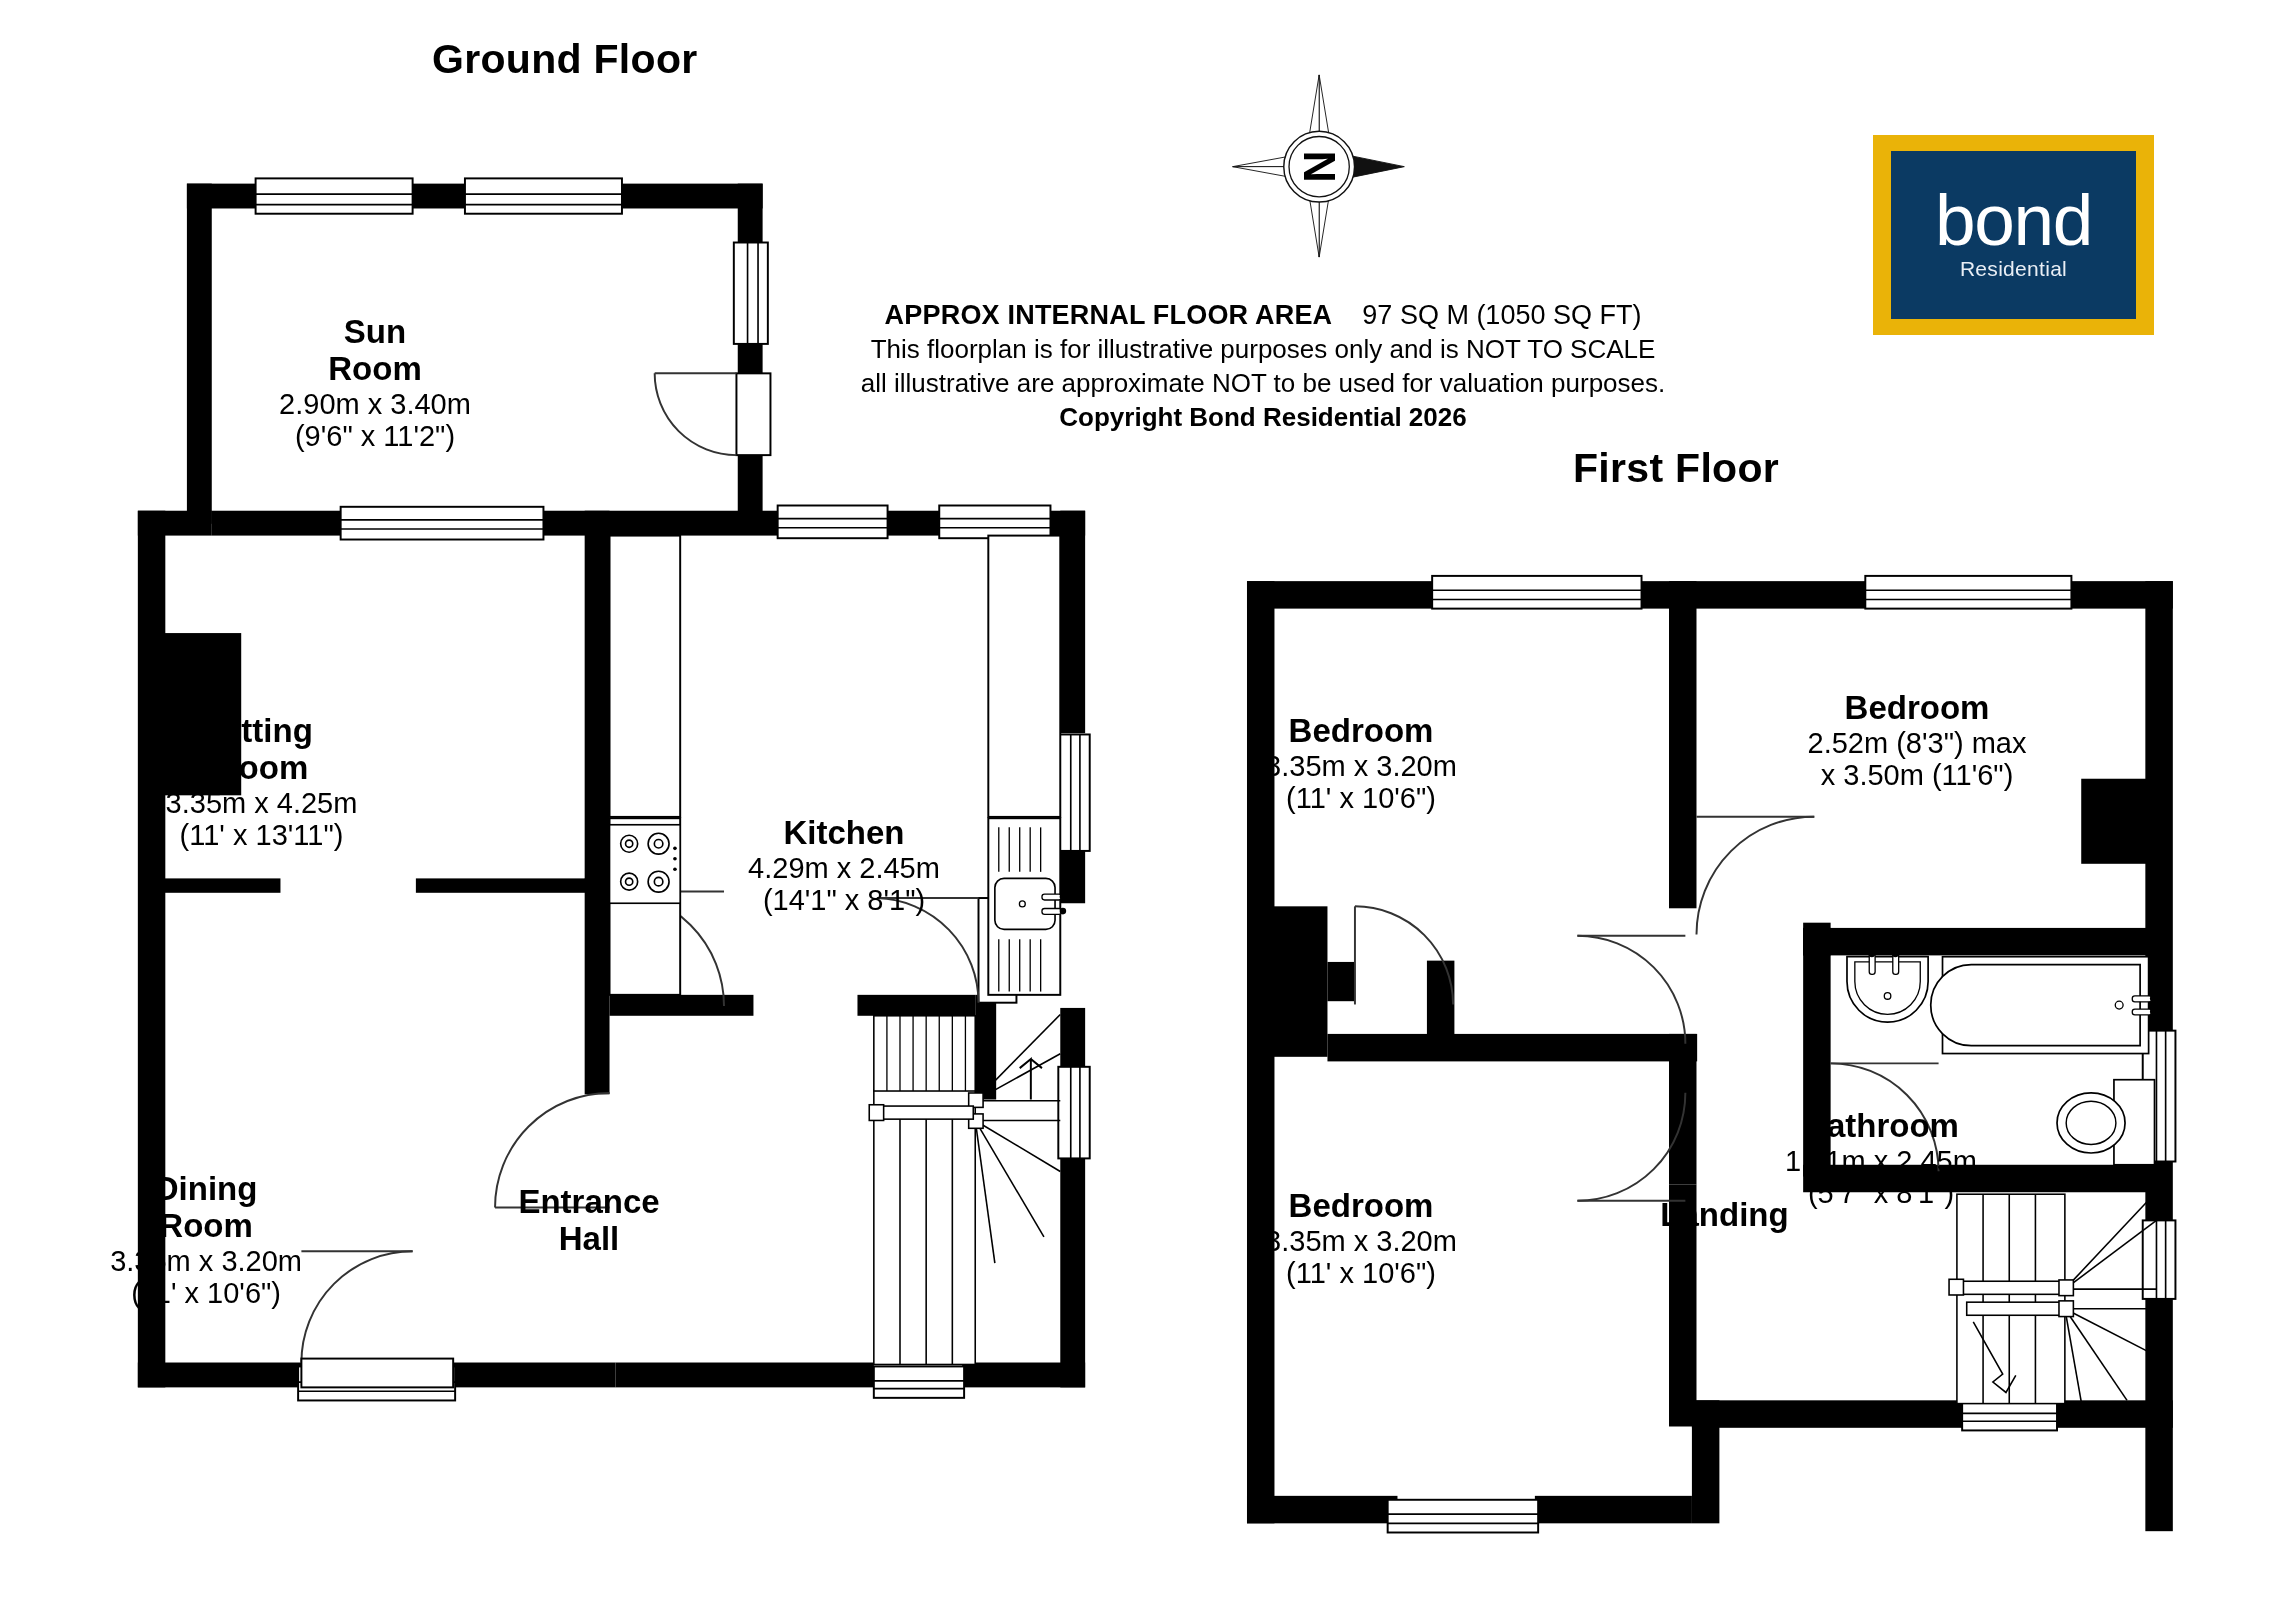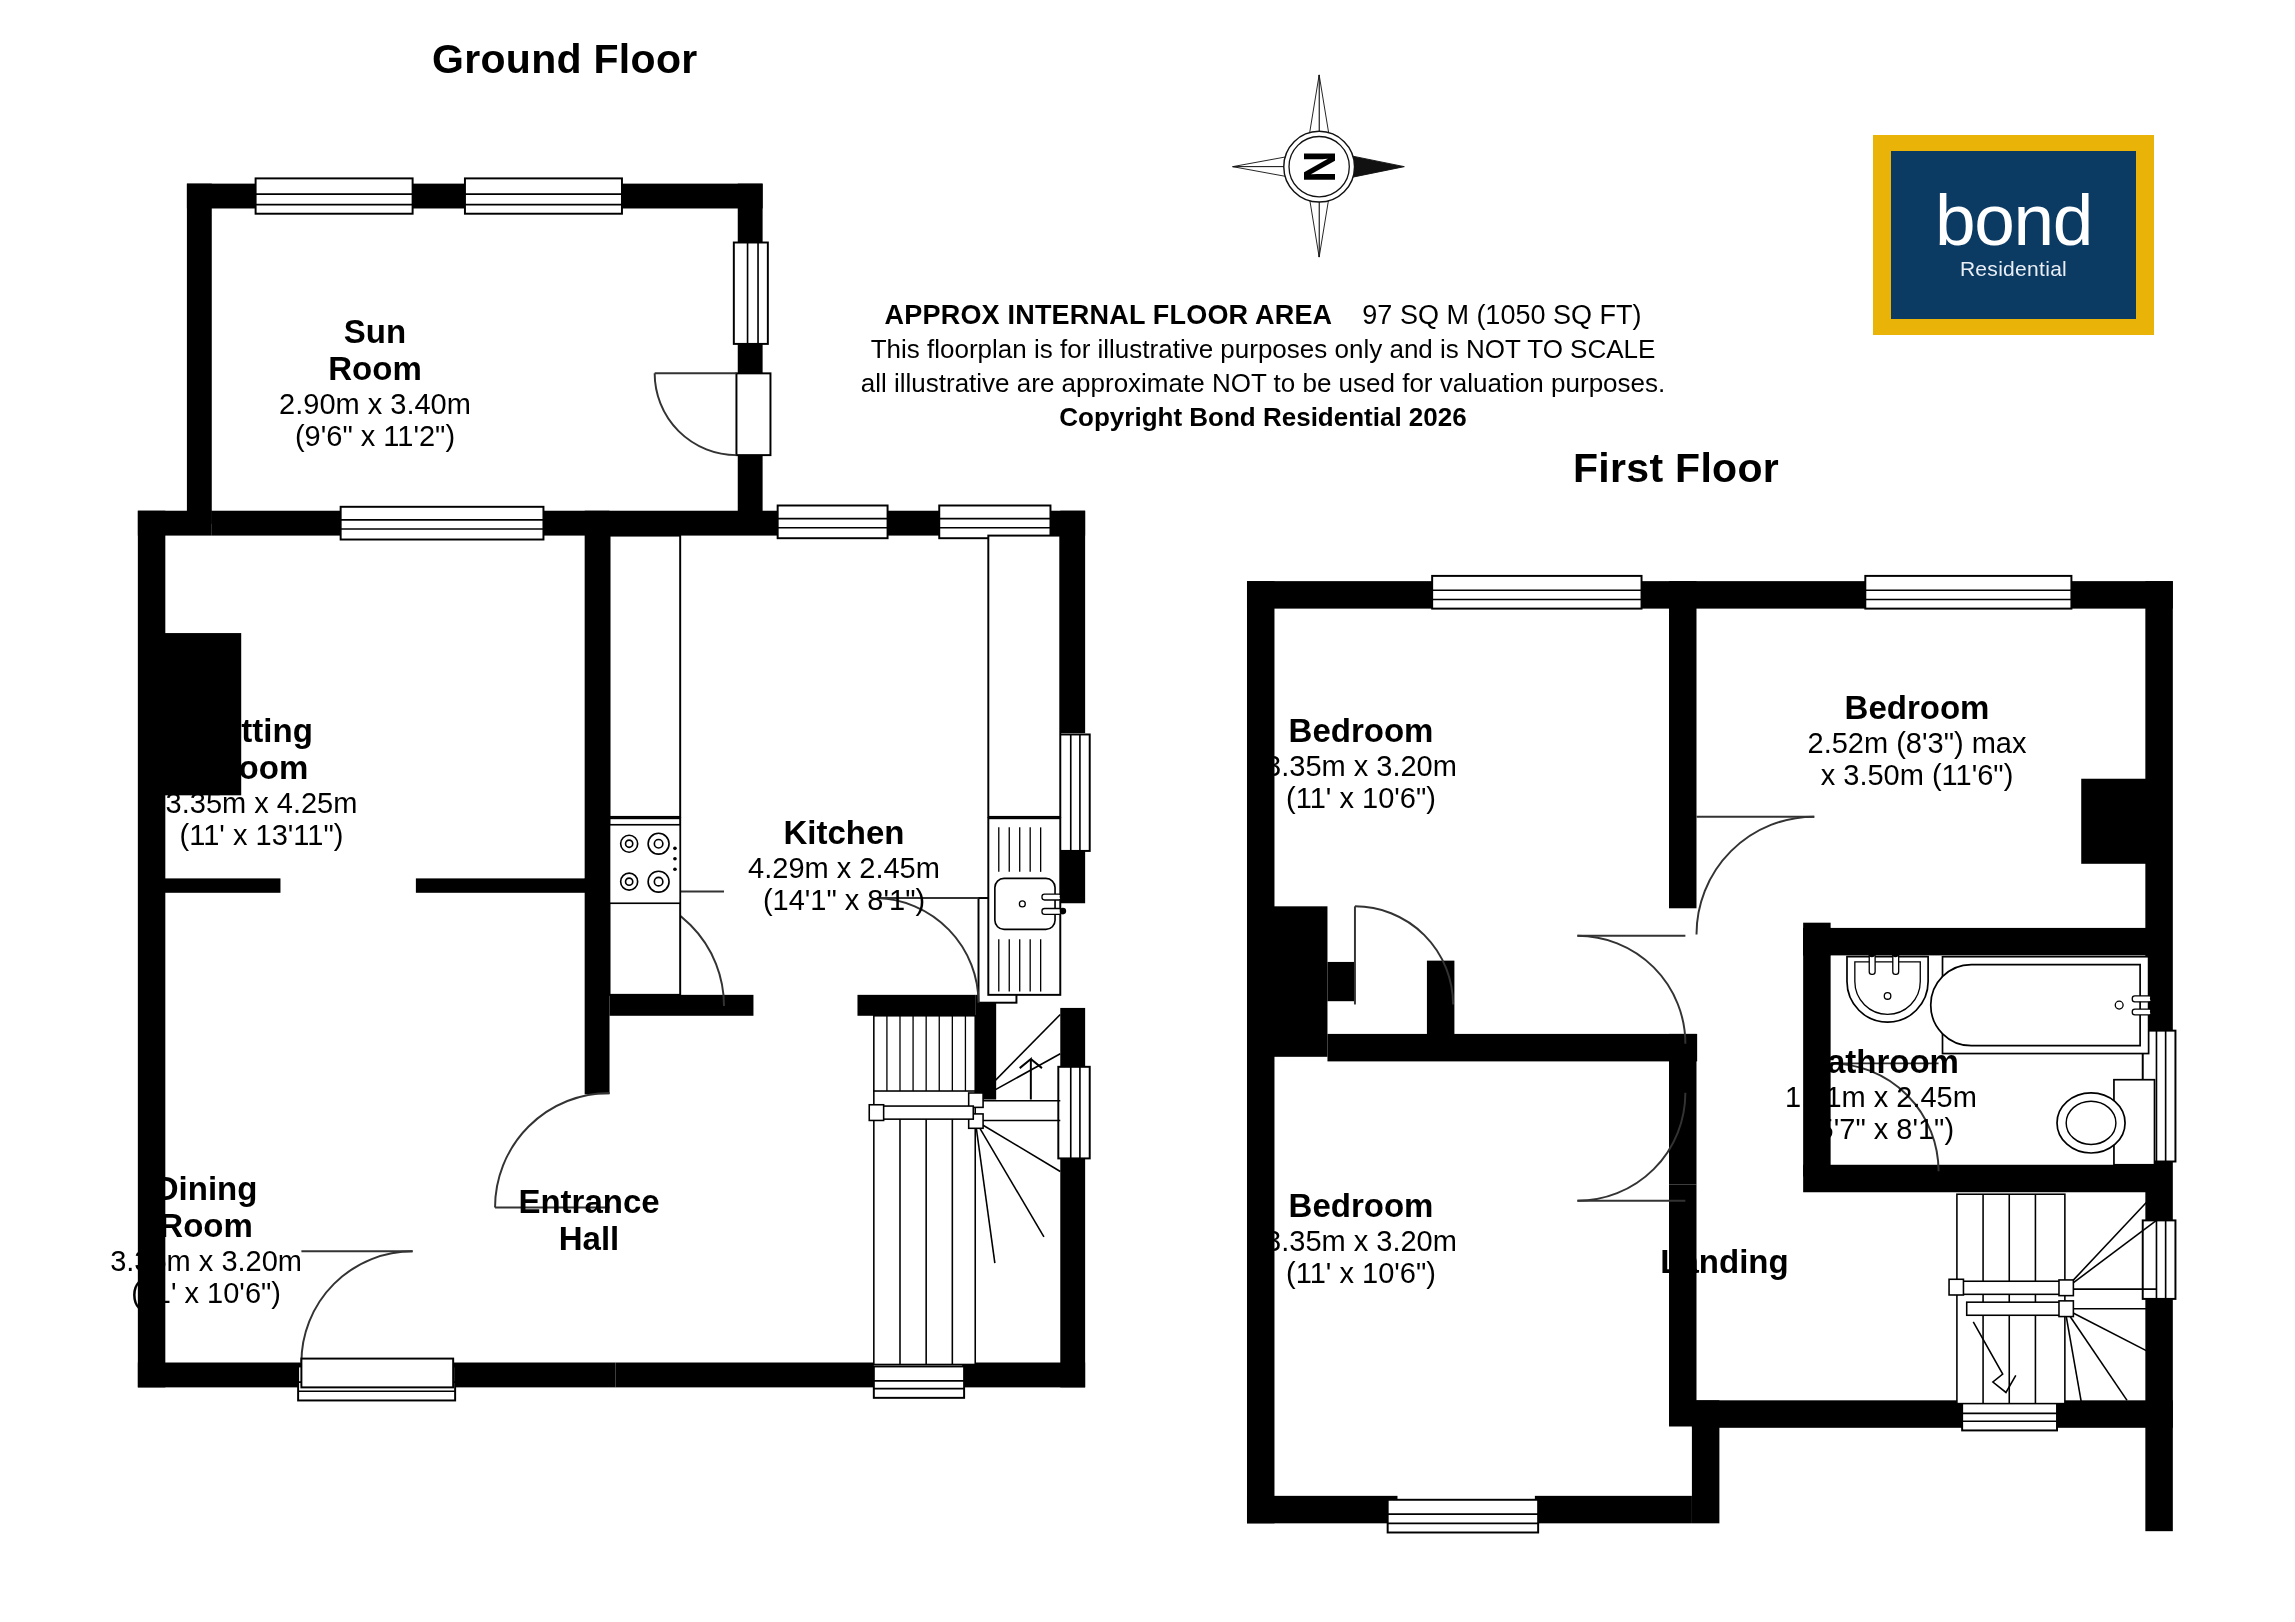--- a/index.html
+++ b/index.html
@@ -572,24 +572,24 @@
     <span class="dim">2.52m (8'3") max</span>
     <span class="dim2">x 3.50m (11'6")</span>
   </div>
 
   <div class="room-label" style="left:1158px; top:1188px; width:406px;">
     <span class="nm">Bedroom</span>
     <span class="dim">3.35m x 3.20m</span>
     <span class="dim2">(11' x 10'6")</span>
   </div>
 
-  <div class="room-label" style="left:1688px; top:1044px; width:386px;">
+  <div class="room-label" style="left:1688px; top:1108px; width:386px;">
     <span class="nm">Bathroom</span>
     <span class="dim">1.71m x 2.45m</span>
     <span class="dim2">(5'7" x 8'1")</span>
   </div>
 
-  <div class="room-label single" style="left:1597px; top:1244px; width:255px;">
+  <div class="room-label single" style="left:1597px; top:1197px; width:255px;">
     <span class="nm">Landing</span>
   </div>
 
 </div>
 
 
 </body></html>

